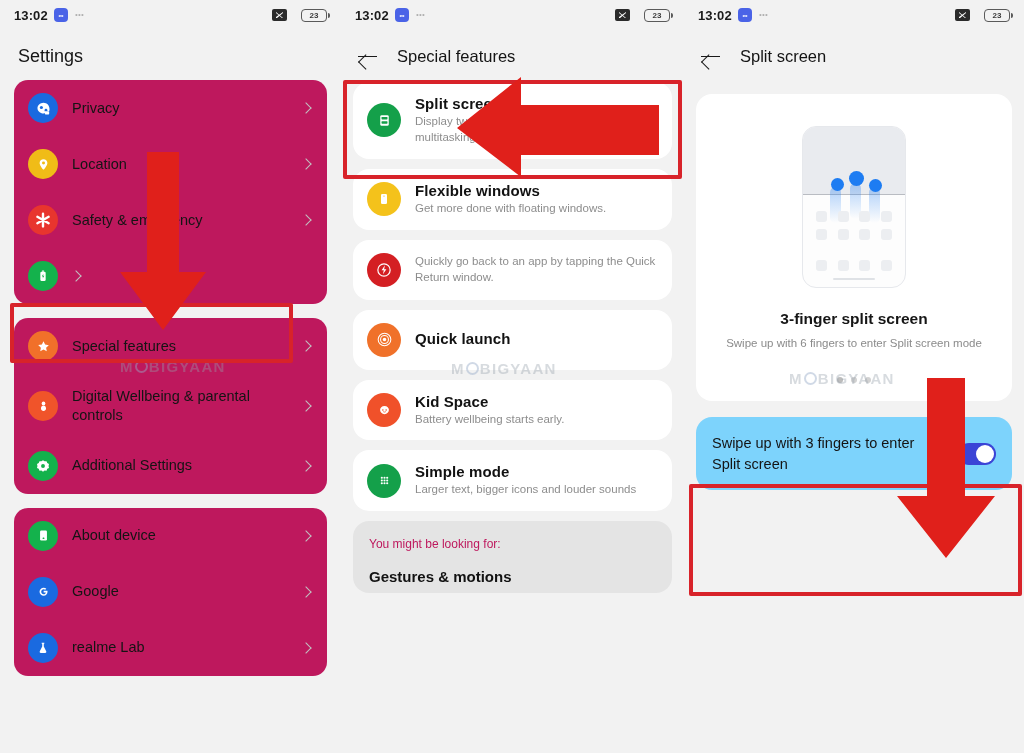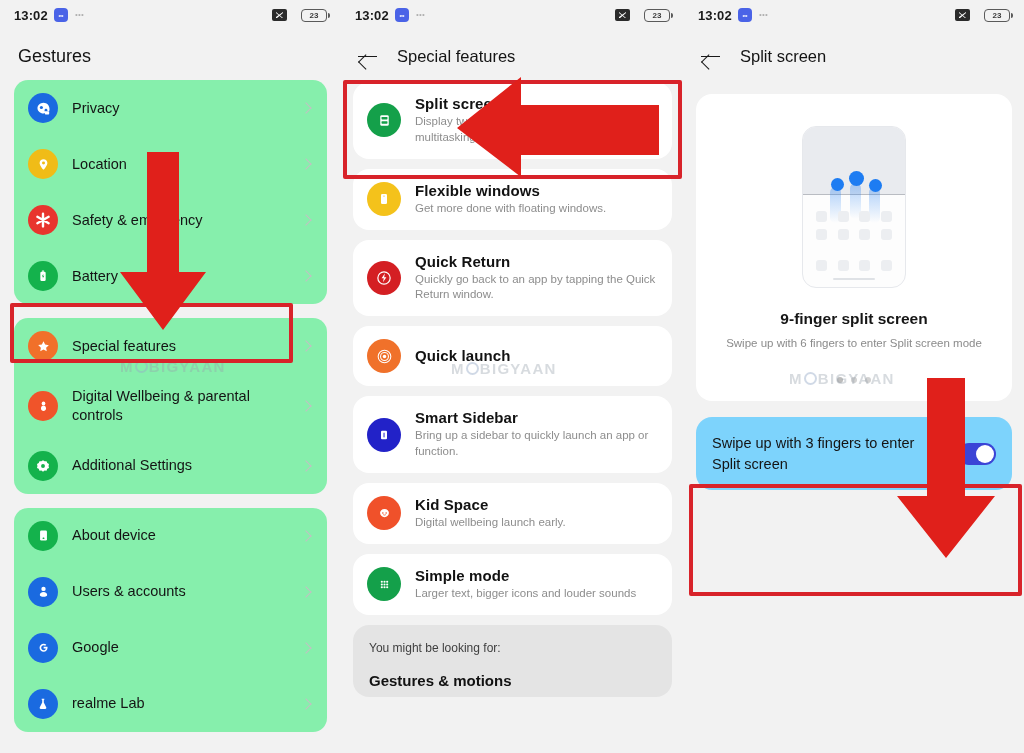--- a/index.html
+++ b/index.html
@@ -90,21 +90,21 @@
   }
   .back-arrow::after {
     content:""; position:absolute; left:1px; top:5.5px; width:10px; height:10px;
     border-left:1.7px solid #1a1a1a; border-bottom:1.7px solid #1a1a1a;
     transform: rotate(45deg); transform-origin: 0 100%;
   }
 
   
   .scroll { padding: 0 14px; }
   .card {
-    background: #86efac; border-radius: 14px; overflow: hidden;
+    background: #be185d; border-radius: 14px; overflow: hidden;
     margin-bottom: 14px;
   }
   .row {
     display: flex; align-items: center; gap: 14px;
     padding: 13px 14px; position: relative; min-height: 52px;
   }
   .row .label {
     font-size: 14.5px; color: #141414; flex: 1; line-height: 1.3;
   }
   .chev {
@@ -124,21 +124,21 @@
     padding: 13px 14px; display: flex; align-items: center; gap: 14px;
   }
   .fcard .ftext { flex: 1; min-width: 0; }
   .fcard .ftitle { font-size: 15px; font-weight: 700; color: #121212; margin-bottom: 2px; letter-spacing:.1px;}
   .fcard .fdesc { font-size: 11.5px; color: #8d8d8d; line-height: 1.38; }
   .fcard .ic { width: 34px; height: 34px; font-size: 15px; }
   .lookcard {
     background: #e4e4e4; border-radius: 16px; margin: 4px 12px 0 12px;
     padding: 16px 16px 8px 16px;
   }
-  .lookcard .lk-head { font-size: 12px; color: #404040; }
+  .lookcard .lk-head { font-size: 12px; color: #be185d; }
   .lookcard .lk-item { font-size: 15px; font-weight: 700; color:#121212; margin-top: 17px; }
 
   
   .heroCard {
     background: #fff; border-radius: 16px; margin: 12px 12px 0 12px;
     padding: 18px 0 18px 0; text-align: center;
   }
   .phoneart {
     width: 104px; height: 162px; margin: 14px auto 0 auto;
     border: 1.4px solid #e6e8ec; border-radius: 14px;
@@ -218,21 +218,21 @@
         <span class="sb-badge">∞</span>
         <span class="sb-dots">···</span>
       </div>
       <div class="sb-right">
         <span class="sb-mute"></span>
         <span class="sb-batt">23</span>
       </div>
     </div>
 
     <div class="appbar large">
-      <span class="title">Gestures</span>
+      <span class="title">Settings</span>
     </div>
 
     <div class="scroll">
 
       <div class="card" style="margin-top:-2px;">
         <div class="row">
           <span class="ic" style="background:#1a6ae0">
             <svg width="17" height="17" viewBox="0 0 24 24">
                 <path d="M12 4C7 4 3.5 8 3.5 11.5S7 19 12 19c1 0 2-.2 2.8-.5v-2.6h-1.3v-1.6c0-1.1.9-2 2-2s2 .9 2 2v1.6H20c.3-1 .5-2 .5-2.9C20.5 8 17 4 12 4z" fill="#fff"></path>
                 <circle cx="9" cy="10.5" r="2.2" fill="#1a6ae0"></circle>
@@ -262,21 +262,20 @@
           <span class="chev"></span>
         </div>
         <div class="row">
           <span class="ic" style="background:#14b24c">
             <svg width="16" height="16" viewBox="0 0 24 24">
                 <rect x="8" y="5.5" width="8" height="14" rx="2" fill="#fff"></rect>
                 <rect x="10.2" y="3.6" width="3.6" height="2" rx="1" fill="#fff"></rect>
                 <path d="M12.6 8.6l-2.4 4h1.9l-.6 3 2.5-4.1h-1.9z" fill="#14b24c"></path>
               </svg>
           </span>
-          <span class="label">Battery</span>
           <span class="chev"></span>
         </div>
       </div>
 
       <div class="card">
         <div class="row" style="min-height:56px">
           <span class="ic" style="background:#f1702a">
             <svg width="17" height="17" viewBox="0 0 24 24">
                 <path d="M12 4.6l2.3 4.7 5.2.8-3.8 3.6.9 5.1-4.6-2.4-4.6 2.4.9-5.1L4.5 10l5.2-.8z" fill="#fff"></path>
               </svg>
@@ -308,30 +307,20 @@
 
       <div class="card">
         <div class="row">
           <span class="ic" style="background:#14b24c">
             <svg width="15" height="15" viewBox="0 0 24 24">
                 <rect x="6.5" y="4" width="11" height="16" rx="2" fill="#fff"></rect>
                 <rect x="10.6" y="15.2" width="2.8" height="2.4" rx=".6" fill="#14b24c"></rect>
               </svg>
           </span>
           <span class="label">About device</span>
-          <span class="chev"></span>
-        </div>
-        <div class="row">
-          <span class="ic" style="background:#1a6ae0">
-            <svg width="17" height="17" viewBox="0 0 24 24">
-                <circle cx="12" cy="8.3" r="3.1" fill="#fff"></circle>
-                <path d="M12 12.6c-3.1 0-5.2 1.9-5.2 4.2 0 1.5 2.3 2.6 5.2 2.6s5.2-1.1 5.2-2.6c0-2.3-2.1-4.2-5.2-4.2z" fill="#fff"></path>
-              </svg>
-          </span>
-          <span class="label">Users &amp; accounts</span>
           <span class="chev"></span>
         </div>
         <div class="row">
           <span class="ic" style="background:#1a6ae0">
             <svg width="17" height="17" viewBox="0 0 24 24">
                 <path d="M12.2 11.1v2.2h3.1c-.2 1.3-1.4 2.5-3.1 2.5-1.9 0-3.4-1.6-3.4-3.5s1.5-3.5 3.4-3.5c.9 0 1.6.3 2.2.8l1.6-1.6c-1-.9-2.3-1.4-3.8-1.4-3.2 0-5.8 2.6-5.8 5.7s2.6 5.7 5.8 5.7c3.3 0 5.5-2.3 5.5-5.6 0-.5 0-.9-.1-1.3z" fill="#fff"></path>
               </svg>
           </span>
           <span class="label">Google</span>
           <span class="chev"></span>
@@ -412,63 +401,50 @@
       </div>
 
       <div class="fcard">
         <span class="ic" style="background:#d41f23">
           <svg width="18" height="18" viewBox="0 0 24 24">
               <circle cx="12" cy="12" r="8.2" fill="none" stroke="#fff" stroke-width="1.6"></circle>
               <path d="M13.2 5.8l-4.4 6.6h2.9l-1.1 5.4 4.6-6.9h-3z" fill="#fff"></path>
             </svg>
         </span>
         <span class="ftext">
-          <span class="ftitle" style="display:block">Quick Return</span>
           <span class="fdesc" style="display:block">Quickly go back to an app by tapping the Quick Return window.</span>
         </span>
       </div>
 
       <div class="fcard">
         <span class="ic" style="background:#f0712a">
           <svg width="19" height="19" viewBox="0 0 24 24">
               <circle cx="12" cy="12" r="8" fill="none" stroke="#fff" stroke-width="1.3"></circle>
               <circle cx="12" cy="12" r="5" fill="none" stroke="#fff" stroke-width="1.3"></circle>
               <circle cx="12" cy="12" r="2.2" fill="#fff"></circle>
             </svg>
         </span>
         <span class="ftext">
           <span class="ftitle" style="display:block">Quick launch</span>
         </span>
       </div>
 
-      <div class="fcard">
-        <span class="ic" style="background:#2222c8">
-          <svg width="16" height="16" viewBox="0 0 24 24">
-              <rect x="7.5" y="5.5" width="9" height="13" rx="1.6" fill="#fff"></rect>
-              <rect x="11.3" y="8.4" width="1.5" height="7.2" rx=".7" fill="#2222c8"></rect>
-            </svg>
-        </span>
-        <span class="ftext">
-          <span class="ftitle" style="display:block">Smart Sidebar</span>
-          <span class="fdesc" style="display:block">Bring up a sidebar to quickly launch an app or function.</span>
-        </span>
-      </div>
 
       <div class="fcard">
         <span class="ic" style="background:#f0512a">
           <svg width="19" height="19" viewBox="0 0 24 24">
               <path d="M12 6.2c-3.4 0-5.6 2.3-5.6 5 0 3 2.4 5.5 5.6 5.5s5.6-2.5 5.6-5.5c0-2.7-2.2-5-5.6-5z" fill="#fff"></path>
               <circle cx="9.9" cy="11.4" r="1" fill="#f0512a"></circle>
               <circle cx="14.1" cy="11.4" r="1" fill="#f0512a"></circle>
               <path d="M10.7 13.6c.8.6 1.8.6 2.6 0" stroke="#f0512a" stroke-width="1" fill="none" stroke-linecap="round"></path>
             </svg>
         </span>
         <span class="ftext">
           <span class="ftitle" style="display:block">Kid Space</span>
-          <span class="fdesc" style="display:block">Digital wellbeing launch early.</span>
+          <span class="fdesc" style="display:block">Battery wellbeing starts early.</span>
         </span>
       </div>
 
       <div class="fcard">
         <span class="ic" style="background:#14a04a">
           <svg width="17" height="17" viewBox="0 0 24 24">
             <g fill="#fff">
               <circle cx="8.2" cy="8.2" r="1.5"></circle>
                 <circle cx="12" cy="8.2" r="1.5"></circle>
                 <circle cx="15.8" cy="8.2" r="1.5"></circle>
@@ -547,21 +523,21 @@
             <i></i>
             <i></i>
           <span class="sp"></span>
           <i></i>
             <i></i>
             <i></i>
             <i></i>
         </div>
         <div class="homebar"></div>
       </div>
-      <div class="hero-title">9-finger split screen</div>
+      <div class="hero-title">3-finger split screen</div>
       <div class="hero-sub">Swipe up with 6 fingers to enter Split screen mode</div>
       <div class="dots">
         <i class="on"></i>
         <i></i>
         <i></i>
       </div>
     </div>
 
     <div class="togglecard">
       <span class="tlabel">Swipe up with 3 fingers to enter Split screen</span>

